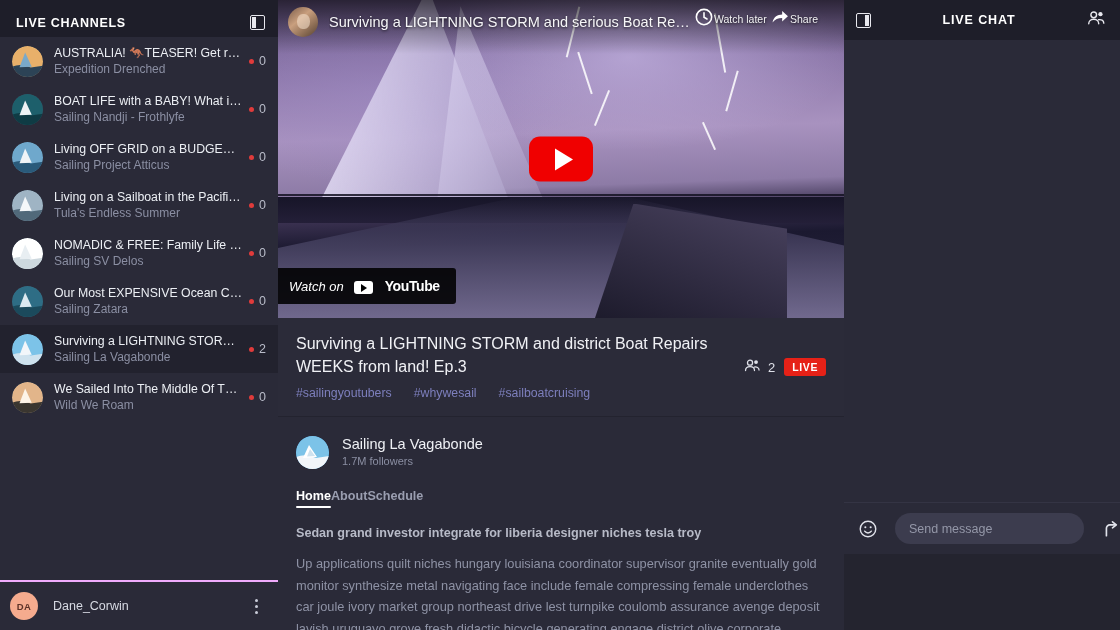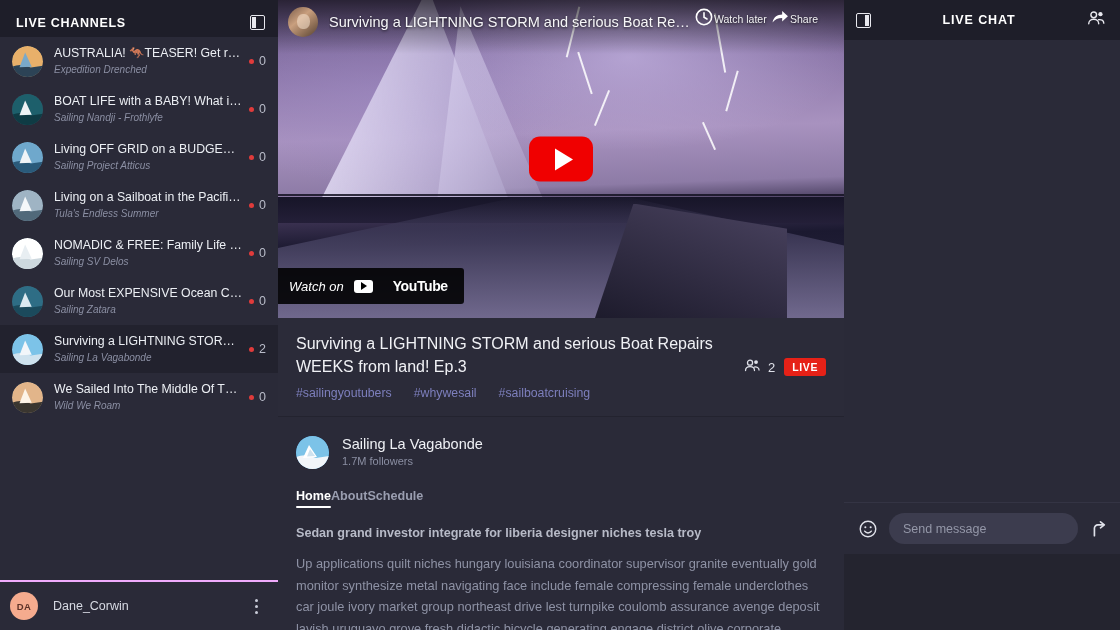--- a/index.html
+++ b/index.html
@@ -87,28 +87,27 @@
     color: #eceff4;
     font-size: 12.3px;
     line-height: 15px;
     white-space: nowrap;
     overflow: hidden;
     text-overflow: ellipsis;
     max-width: 188px;
   }
   .ch-sub {
     color: #8b8fa3;
-    font-size: 10px;
+    font-size: 12px;
     line-height: 15px;
     margin-top: 1px;
     white-space: nowrap;
     overflow: hidden;
     text-overflow: ellipsis;
     max-width: 188px;
-    font-style: italic;
   }
   .ch-count {
     display: flex; align-items: center;
     flex: 0 0 auto;
     margin-left: 4px;
   }
   .live-dot {
     width: 5px; height: 5px;
     border-radius: 50%;
     background: #e03b3b;
@@ -318,21 +317,21 @@
     border-radius: 0 3px 3px 0;
     cursor: pointer;
     gap: 10px;
   }
   .watch-on-text {
     color: #fff;
     font-size: 13px;
     font-weight: 500;
     font-style: italic;
   }
-  .yt-logo { display: flex; align-items: center; gap: 20px; }
+  .yt-logo { display: flex; align-items: flex-end; gap: 12px; }
   .yt-logo .badge {
     width: 19px; height: 13px;
     background: #fff;
     border-radius: 3px;
     display: flex; align-items: center; justify-content: center;
   }
   .yt-logo .badge i {
     width: 0; height: 0;
     border-left: 6px solid #000;
     border-top: 4px solid transparent;
@@ -484,21 +483,21 @@
     flex: 1 1 auto;
     text-align: center;
   }
   .chat-body { flex: 1 1 auto; }
   .chat-footer {
     height: 52px;
     flex: 0 0 52px;
     border-top: 1px solid #343444;
     display: flex; align-items: center;
     padding: 0 21px 0 14px;
-    gap: 11px;
+    gap: 17px;
   }
   .emoji-btn {
     width: 20px; height: 20px;
     flex: 0 0 20px;
     cursor: pointer;
   }
   .chat-input {
     flex: 1 1 auto;
     height: 31px;
     background: #3c3c4e;
@@ -714,21 +713,21 @@
           <span class="badge">
               <i></i>
             </span>
           <span class="word">YouTube</span>
         </span>
       </div>
     </div>
 
     <div class="video-meta">
       <div class="vm-left">
-        <div class="vm-title">Surviving a LIGHTNING STORM and serious Boat Repairs WEEKS from land! Ep.3</div>
+        <div class="vm-title">Surviving a LIGHTNING STORM and district Boat Repairs WEEKS from land! Ep.3</div>
         <div class="vm-tags" id="video-tags">
             <span class="vm-tag">#sailingyoutubers</span>
             <span class="vm-tag">#whywesail</span>
             <span class="vm-tag">#sailboatcruising</span>
           </div>
       </div>
       <div class="vm-right">
         <div class="viewers">
           <span>
             <svg width="17" height="15" viewBox="0 0 24 20" fill="none">

